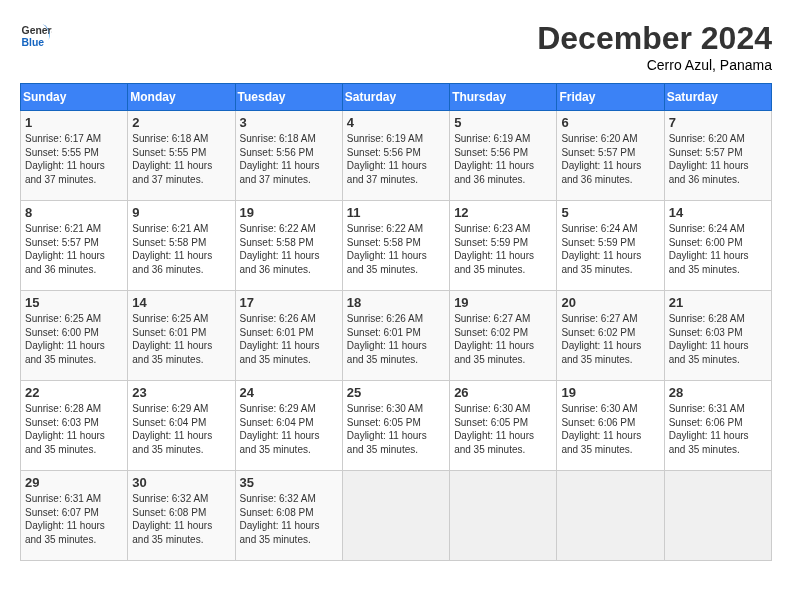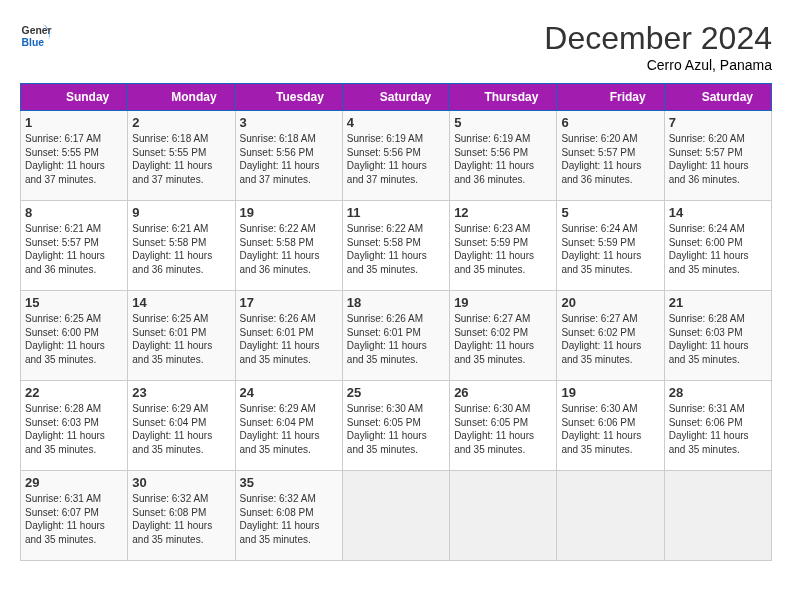--- a/index.html
+++ b/index.html
@@ -23,37 +23,37 @@
     }
     .logo-icon {
       width: 32px;
       height: 32px;
     }
     .title-block {
       text-align: right;
     }
     .month-title {
       font-size: 32px;
-      font-weight: normal;
+      font-weight: bold;
       color: #333;
     }
     .subtitle {
       font-size: 14px;
       color: #000000;
     }
     table {
       width: 100%;
       border-collapse: collapse;
       font-size: 10.5px;
     }
     thead th {
-      background: #a21caf;
+      background: #3b82f6;
       color: #fff;
-      padding: 6px 18px;
-      text-align: right;
+      padding: 6px 2px;
+      text-align: left;
       font-size: 12px;
       font-weight: bold;
       border: 1px solid #1565c0;
     }
     tbody td {
       border: 1px solid #ccc;
       vertical-align: top;
       padding: 4px;
       width: 14.28%;
       height: 90px;

